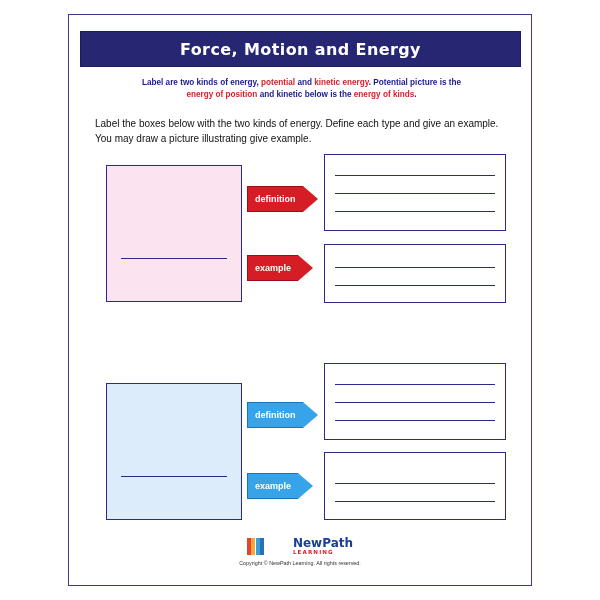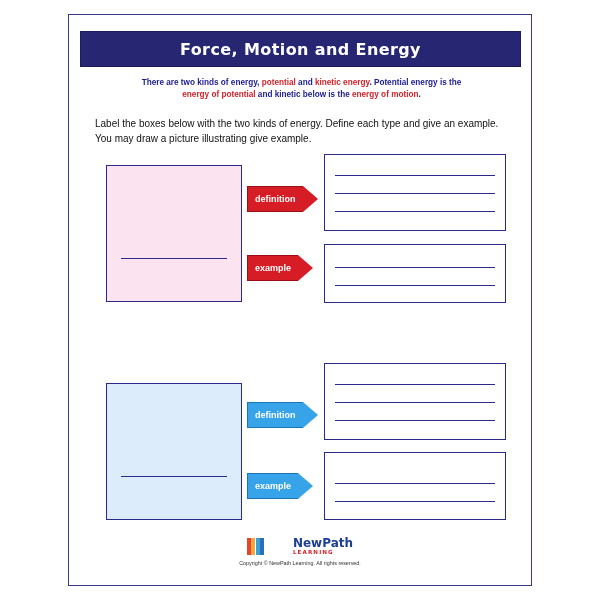--- a/index.html
+++ b/index.html
@@ -229,23 +229,23 @@
 <body>
 
 <div id="sheet">
   <div class="page">
 
     <div class="title-bar">
       <span class="title-text">Force, Motion and Energy</span>
     </div>
 
     <div class="intro">
-      <span>There are two kinds of energy, </span><span class="pot">potential</span><span> and </span><span class="kin">kinetic energy</span><span>.  Potential energy is the</span>
+      <span>Label are two kinds of energy, </span><span class="pot">potential</span><span> and </span><span class="kin">kinetic energy</span><span>.  Potential picture is the</span>
       <br>
-      <span class="pot">energy of potential</span><span> and kinetic below is the </span><span class="kin">energy of motion</span><span>.</span>
+      <span class="pot">energy of position</span><span> and kinetic below is the </span><span class="kin">energy of kinds</span><span>.</span>
     </div>
 
     <div class="instructions">
       <div>Label the boxes below with the two kinds of energy.  Define each type and give an example.</div>
       <div>You may draw a picture illustrating give example.</div>
     </div>
 
     <div class="box pink-box">
       <div class="rule"></div>
     </div>

